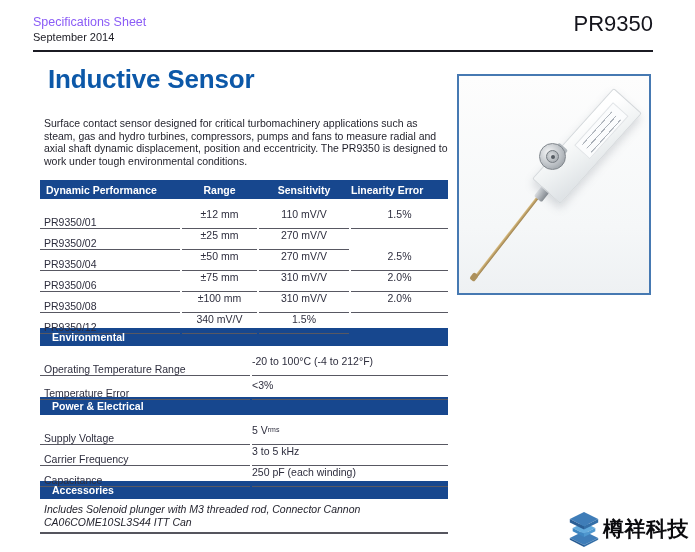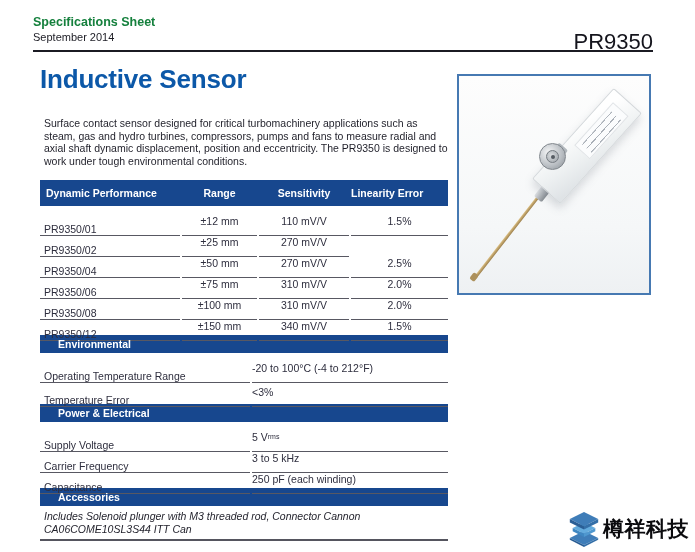--- a/index.html
+++ b/index.html
@@ -4,33 +4,33 @@
 <style>
   * { margin:0; padding:0; box-sizing:border-box; }
   html,body { background:#ffffff; }
   .page {
     position:relative; width:695px; height:552px; background:#ffffff;
     font-family:"Liberation Sans", sans-serif; overflow:hidden;
   }
 
   
   .doc-meta { position:absolute; left:33px; top:15px; }
-  .doc-type { font-size:12.5px; font-weight:bold; color:#15803d; line-height:15px; }
+  .doc-type { font-size:12.5px; font-weight:normal; color:#8b5cf6; line-height:15px; }
   .doc-date { font-size:11px; color:#1c1c24; line-height:14px; }
-  .product-code { position:absolute; top:30px; right:42px; font-size:22px; color:#14141c; line-height:24px; }
+  .product-code { position:absolute; top:12px; right:42px; font-size:22px; color:#14141c; line-height:24px; }
   .top-rule { position:absolute; left:33px; top:50px; width:620px; border-top:2px solid #1b1b23; }
 
   
-  .page-title { position:absolute; left:40px; top:64px; font-size:26px; line-height:30px; font-weight:bold; color:#0C58A8; letter-spacing:-0.2px; }
+  .page-title { position:absolute; left:48px; top:64px; font-size:26px; line-height:30px; font-weight:bold; color:#0C58A8; letter-spacing:-0.2px; }
   .description { position:absolute; left:44px; top:117px; width:406px; font-size:10.5px; line-height:12.6px; color:#1f1f29; }
 
   
   .spec-table { position:absolute; left:40px; top:180px; width:408px; }
-  .bar { height:18px; margin-top:3px; background:#17478E; color:#ffffff; font-weight:bold; font-size:10.5px; display:flex; align-items:center; padding-left:18px; }
-  .bar.first { margin-top:0; height:26px; padding-left:0; }
+  .bar { height:18px; margin-top:3px; background:#17478E; color:#ffffff; font-weight:bold; font-size:10.5px; display:flex; align-items:center; padding-left:12px; }
+  .bar.first { margin-top:0; height:19px; padding-left:0; }
   .phead, .prow { display:grid; grid-template-columns:140px 75px 90px 1fr; column-gap:2px; }
   .phead { height:100%; align-items:center; }
   .phead span { display:block; }
   .phead .h1 { padding-left:6px; }
   .phead .hc { text-align:center; }
   .prow { height:21px; }
   .prow .cell, .krow .cell { display:flex; align-items:center; border-bottom:1px solid #585862; font-size:10.5px; color:#2e2e3e; }
   .c1 { padding-left:4px;margin-top:17px; }
   .cc { justify-content:center; }
   .krow { display:grid; grid-template-columns:210px 1fr; column-gap:2px; height:24px; }
@@ -116,21 +116,20 @@
       <div class="cell cc">2.0%</div>
     </div>
     <div class="prow">
       <div class="cell c1">PR9350/08</div>
       <div class="cell cc">±100 mm</div>
       <div class="cell cc">310 mV/V</div>
       <div class="cell cc">2.0%</div>
     </div>
     <div class="prow">
       <div class="cell c1">PR9350/12</div>
-      <div class="cell cc">±150 mm</div>
       <div class="cell cc">340 mV/V</div>
       <div class="cell cc">1.5%</div>
     </div>
 
     <div class="bar">
       <span>Environmental</span>
     </div>
     <div class="krow">
       <div class="cell c1">Operating Temperature Range</div>
       <div class="cell">-20 to 100°C (-4 to 212°F)</div>

